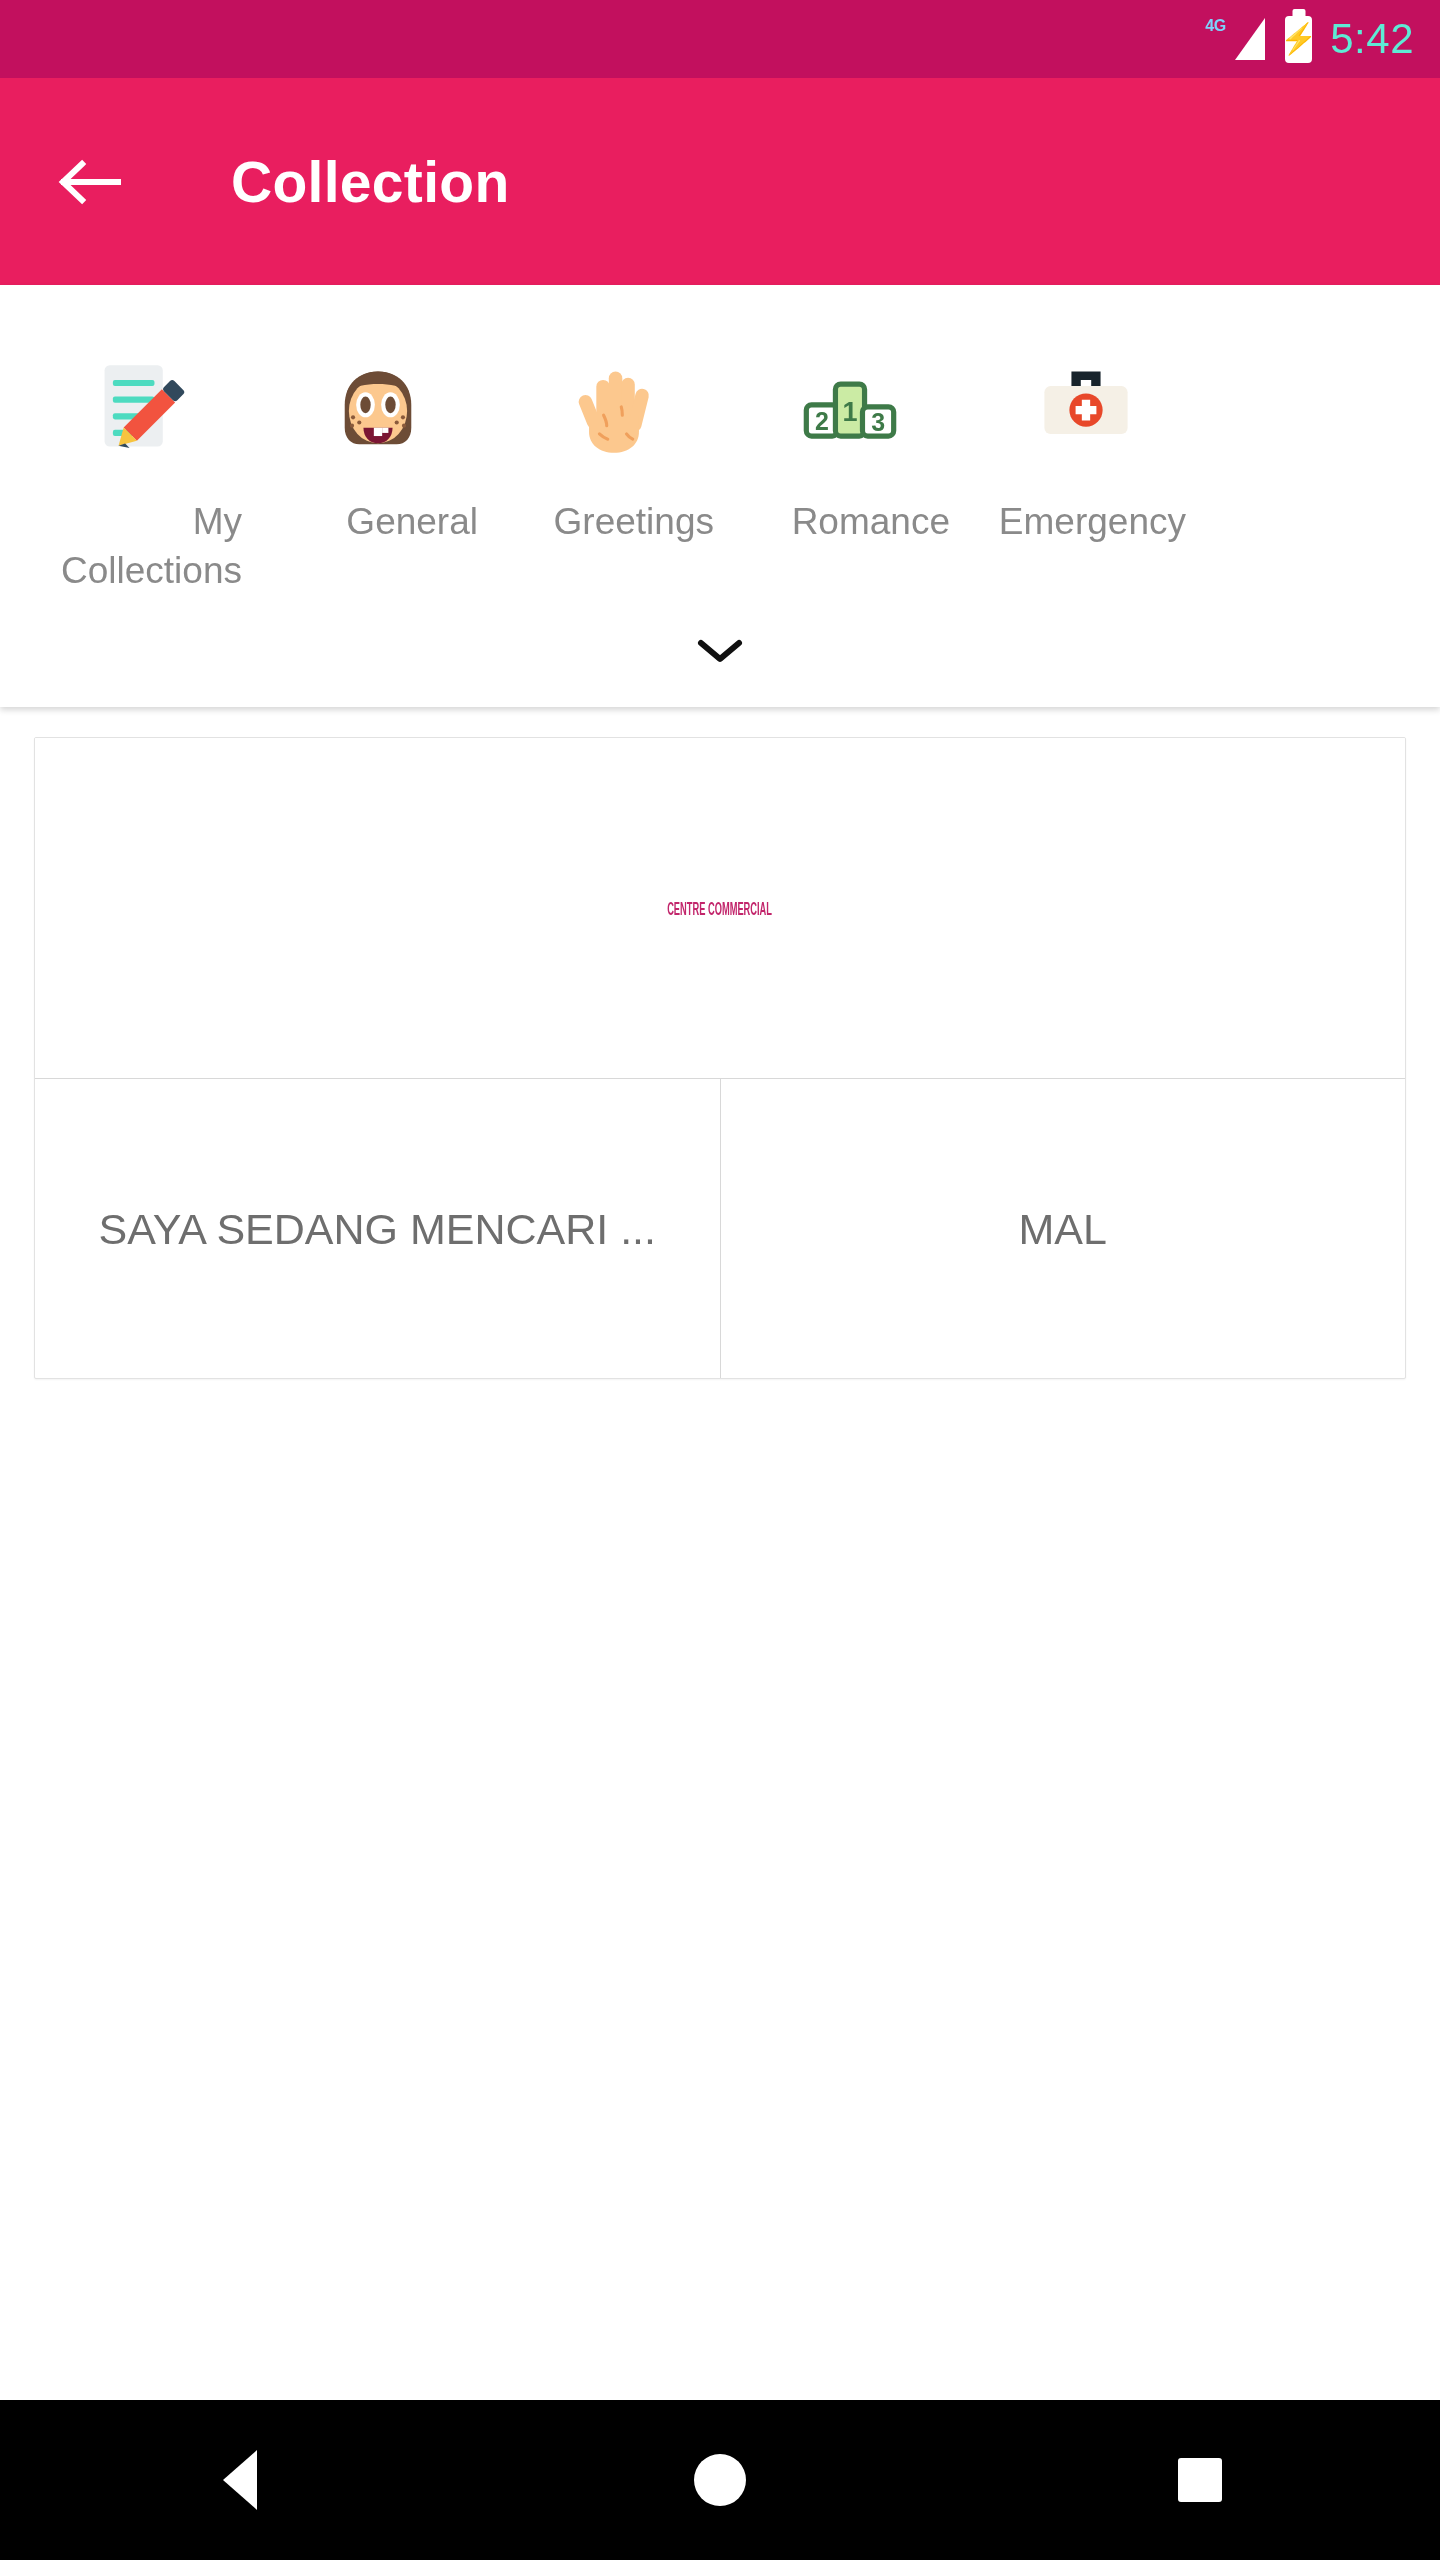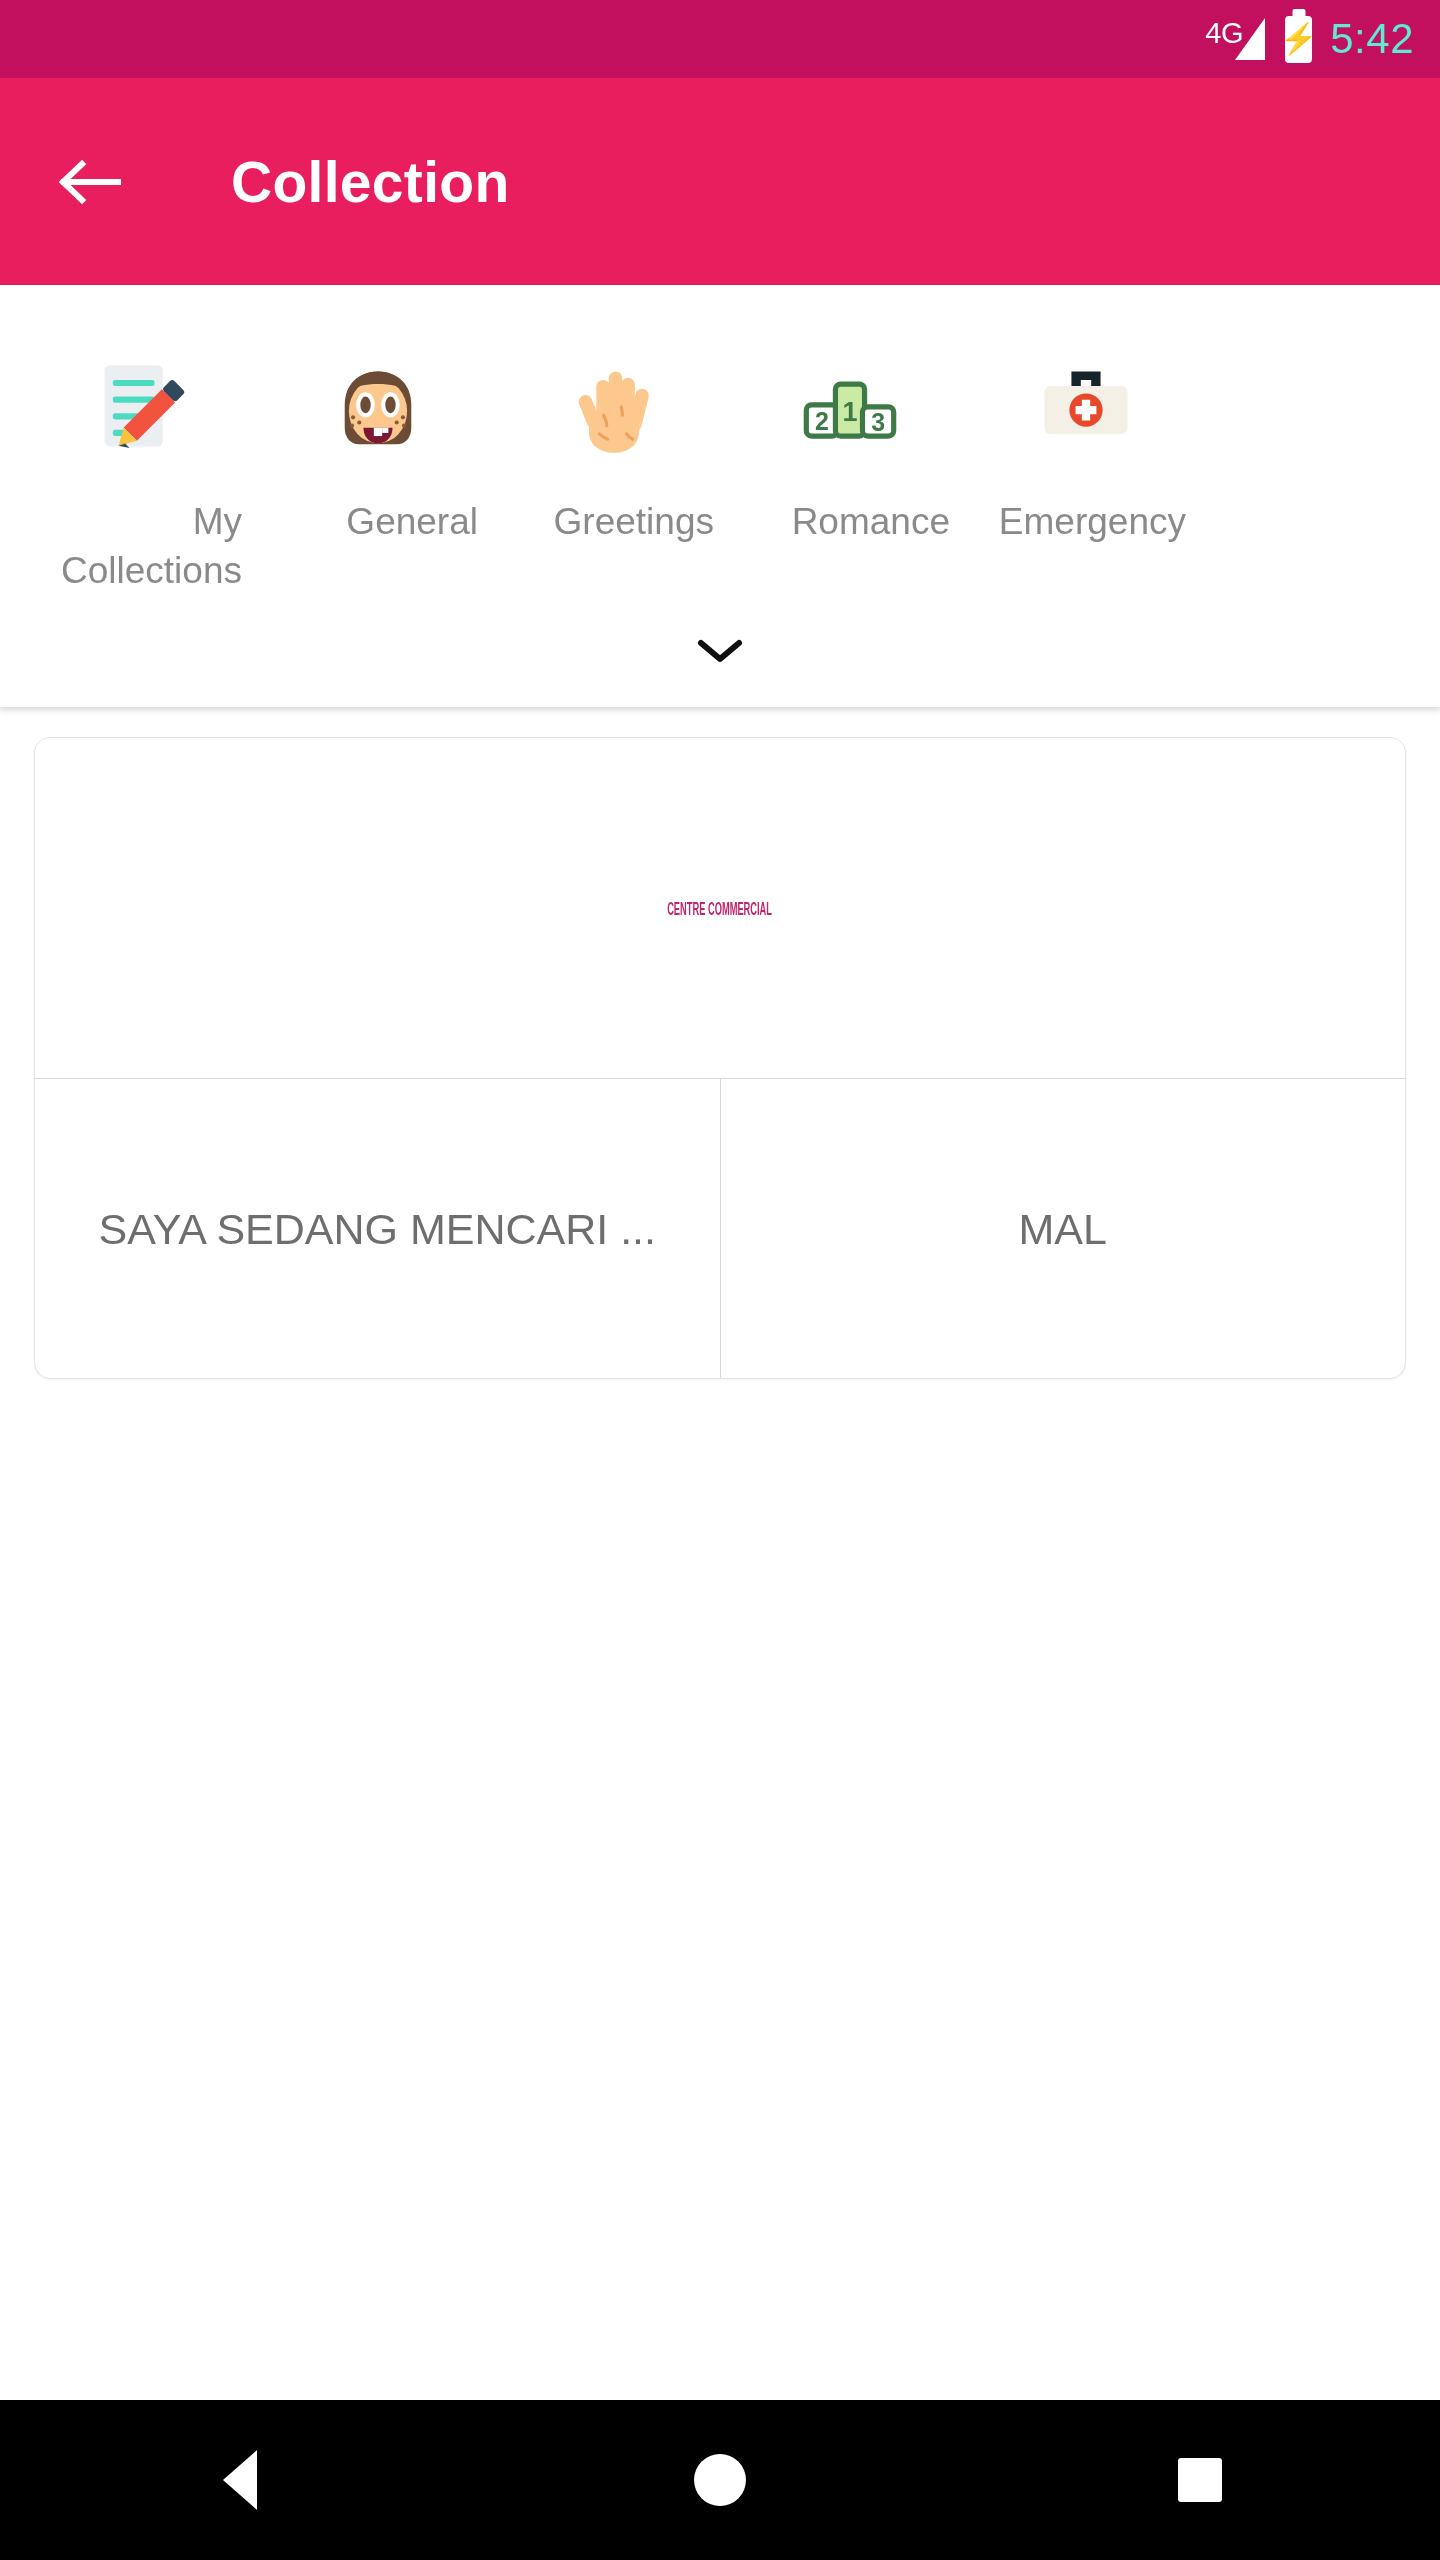--- a/index.html
+++ b/index.html
@@ -40,23 +40,23 @@
     display: flex;
     align-items: flex-end;
     position: relative;
     height: 48px;
     width: 62px;
   }
   .signal-label {
     position: absolute;
     top: 2px;
     left: 0;
-    color: #ffffff;
-    font-size: 29px;
-    font-weight: normal;
+    color: #7dd3fc;
+    font-size: 16px;
+    font-weight: bold;
     letter-spacing: -0.5px;
   }
   .signal-tri {
     position: absolute;
     right: 2px;
     bottom: 3px;
     width: 0;
     height: 0;
     border-left: 30px solid transparent;
     border-bottom: 42px solid #ffffff;
@@ -186,21 +186,21 @@
   }
 
   
   .content-area {
     flex: 1;
     background: #ffffff;
     padding: 30px 34px 0 34px;
   }
   .phrase-card {
     border: 1px solid #e2e2e2;
-    border-radius: 16px;
+    border-radius: 2px;
     background: #ffffff;
     overflow: hidden;
     box-shadow: 0 1px 2px rgba(0,0,0,0.05);
   }
   .card-image-area {
     height: 340px;
     display: flex;
     align-items: center;
     justify-content: center;
     background: #ffffff;

